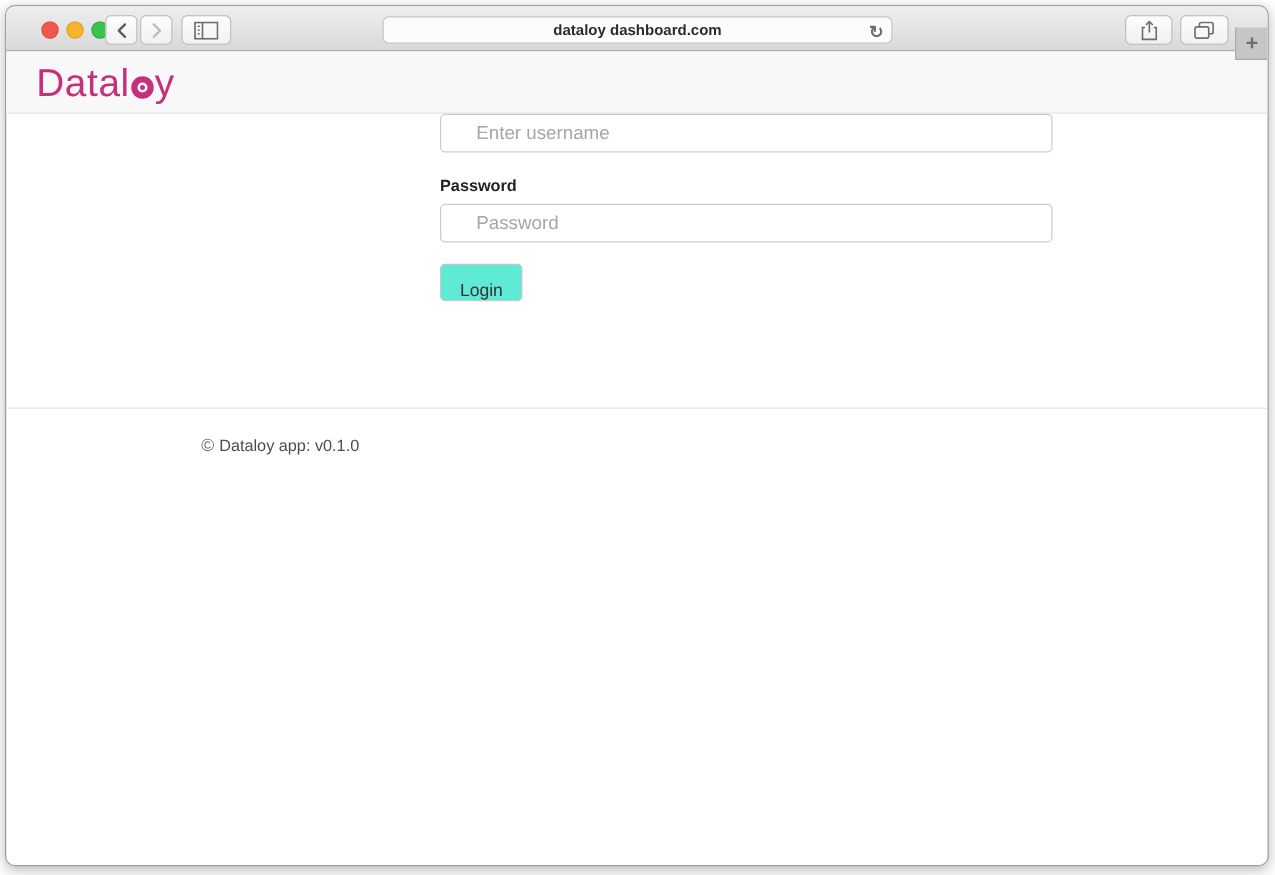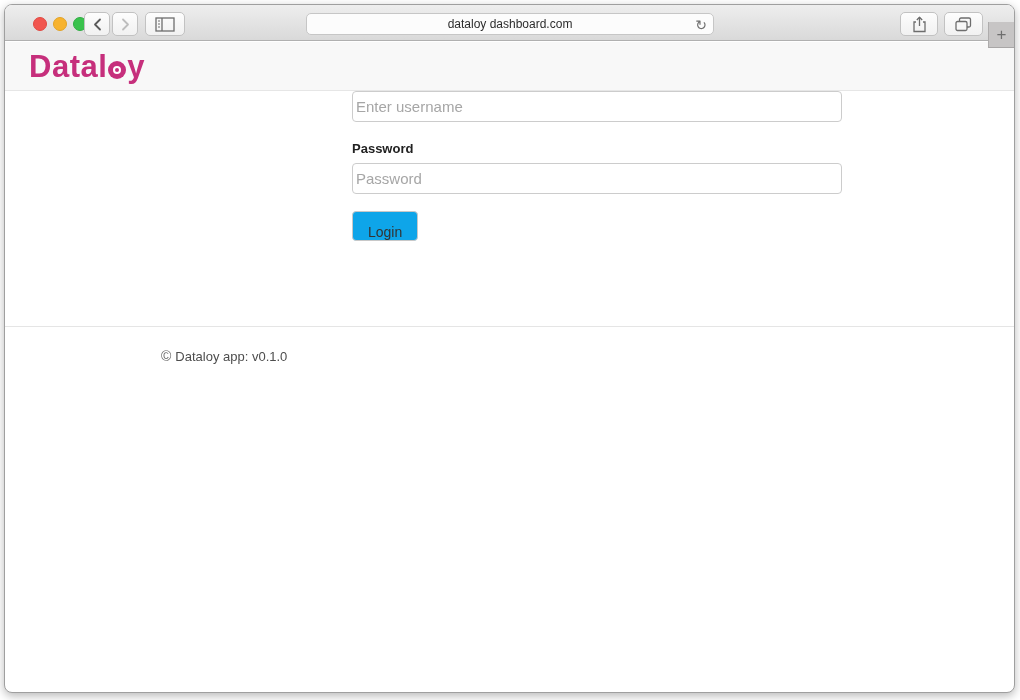--- a/index.html
+++ b/index.html
@@ -10,20 +10,21 @@
     background:#ffffff; border:1px solid #9f9f9f; border-radius:8px;
     box-shadow:0 3px 10px rgba(0,0,0,0.28);
     overflow:hidden;
   }
 
   
   .toolbar {
     position:absolute; top:0; left:0; right:0; height:36px;
     background:linear-gradient(#eeeeee,#d9d9d9);
     border-bottom:1px solid #b0b0b0;
+    font-weight:bold;
   }
   .traffic { position:absolute; top:12px; width:14px; height:14px; border-radius:50%; }
   .traffic.red    { left:28px; background:#f1564f; border:1px solid #e14942; }
   .traffic.yellow { left:48px; background:#f7b32f; border:1px solid #e2a327; }
   .traffic.green  { left:68px; background:#3ac24d; border:1px solid #2fad42; }
 
   .tb-btn {
     position:absolute; top:7px; height:24px;
     background:linear-gradient(#fdfdfd,#f1f1f1);
     border:1px solid #c2c2c2; border-radius:5px;
@@ -55,44 +56,44 @@
   }
 
   
   .page-header {
     position:absolute; top:37px; left:0; right:0; height:49px;
     background:#f8f8f8; border-bottom:1px solid #e6e6e6;
   }
   .logo {
     position:absolute; left:24px; top:7px;
     display:inline-flex; align-items:center;
-    font-size:31px; font-weight:bold; letter-spacing:0.5px; color:#c62f7c;
+    font-size:31px; font-weight:normal; letter-spacing:0.5px; color:#c62f7c;
   }
   .logo-o {
     position:relative; display:inline-block;
     width:18px; height:18px; margin:6px 1px 0 1px;
     background:#c62f7c; border-radius:50%;
   }
   .logo-o::after {
     content:""; position:absolute; left:5px; top:5px;
     width:4px; height:4px; border:2px solid #ffffff; border-radius:50%;
   }
 
   .form-area { position:absolute; left:347px; top:86px; width:490px; }
   .field-label { display:block; font-size:13px; font-weight:bold; color:#222222; margin-top:19px; margin-bottom:7px; }
   .text-input {
-    width:490px; height:31px; padding:0 3px;
+    width:490px; height:31px; padding:0 28px;
     border:1px solid #cccccc; border-radius:4px;
     font-family:"Liberation Sans", sans-serif; font-size:15px; color:#333333;
     background:#ffffff; outline:none;
   }
   .text-input::placeholder { color:#a6a6a6; opacity:1; }
   .login-btn {
     margin-top:17px; height:30px; padding:12px 15px;
-    background:#0ea5e9; border:1px solid #c8c8c8; border-radius:4px;
+    background:#5eead4; border:1px solid #c8c8c8; border-radius:4px;
     font-family:"Liberation Sans", sans-serif; font-size:14px; color:#333333;
     cursor:pointer;
   }
 
   .page-footer {
     position:absolute; top:292px; left:0; right:0;
     border-top:1px solid #e5e5e5;
     padding:21px 0 0 156px;
     font-size:13px; color:#4d4d4d;margin-top:29px;
   }

